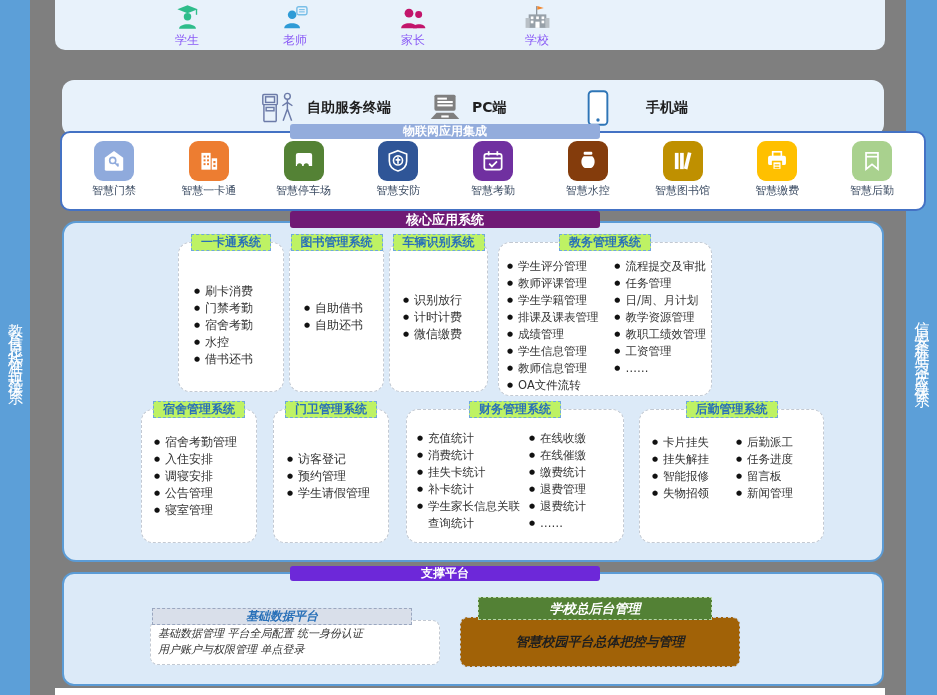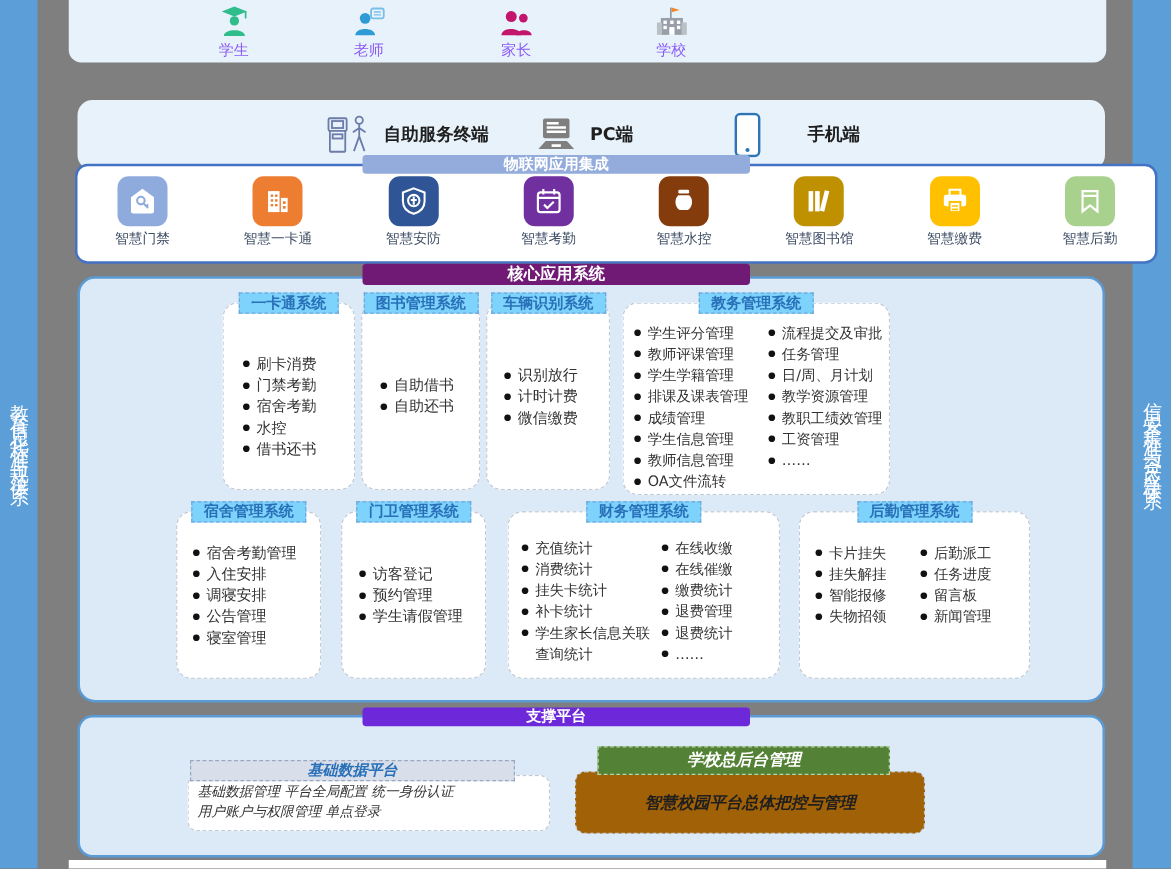--- a/index.html
+++ b/index.html
@@ -33,21 +33,21 @@
           padding:8px 22px 0 22px;box-sizing:content-box;}
   .tilecell{width:60px;display:flex;flex-direction:column;align-items:center;}
   .tile{width:40px;height:40px;border-radius:9px;display:flex;align-items:center;justify-content:center;}
   .tilecell .lbl{font-size:11px;color:#3C4C63;margin-top:2px;white-space:nowrap;}
   
   .bigbox{position:absolute;background:#DCEAF8;border:2px solid #5B9BD5;}
   .bigbox.core{left:62px;top:221px;width:818px;height:337px;border-radius:14px;}
   .bigbox.support{left:62px;top:572px;width:818px;height:110px;border-radius:12px;font-style:italic;}
   
   .sysbox{position:absolute;background:#fff;border:1px dashed #C3C9D2;border-radius:12px;}
-  .systitle{position:absolute;top:-9px;left:50%;transform:translateX(-50%);background:#7dd3fc;
+  .systitle{position:absolute;top:-9px;left:50%;transform:translateX(-50%);background:#bef264;
             border:1px dashed #6FA8DC;color:#2970B8;font-weight:bold;font-size:12px;
             line-height:15px;padding:0 9px;white-space:nowrap;z-index:2;}
   .list{display:flex;flex-direction:column;}
   .list.center{height:100%;justify-content:center;box-sizing:border-box;}
   .li{display:flex;align-items:flex-start;line-height:17px;font-size:12px;color:#333;}
   .dot{font-size:7px;line-height:17px;margin-right:5px;color:#111;flex:0 0 auto;}
   .cols{display:flex;box-sizing:border-box;}
   .cols .li{font-size:11.5px;line-height:16.5px;}
   
   .basebar{position:absolute;background:#D9DFEA;border:1px dashed #9AA7C0;color:#2970B8;
@@ -175,20 +175,28 @@
           <rect x="10.2" y="10.5" width="1.8" height="1.8" fill="#ED7D31"></rect>
           <rect x="7" y="14" width="1.8" height="1.8" fill="#ED7D31"></rect>
           <rect x="10.2" y="14" width="1.8" height="1.8" fill="#ED7D31"></rect>
           <rect x="16" y="12" width="2" height="2" fill="#ED7D31"></rect>
           <rect x="16" y="15.5" width="2" height="2" fill="#ED7D31"></rect>
         </svg>
       </div>
       <span class="lbl">智慧一卡通</span>
     </div>
     <div class="tilecell">
+      <div class="tile" style="background: rgb(84, 130, 53);">
+        <svg width="26" height="26" viewBox="0 0 24 24">
+          <path d="M4.5,6.5 a2,2 0 0 1 2,-2 h11 a2,2 0 0 1 2,2 v10 h-3 a2.4,2.4 0 0 0 -4.8,0 h-1.4 a2.4,2.4 0 0 0 -4.8,0 h-1 z" fill="#fff"></path>
+        </svg>
+      </div>
+      <span class="lbl">智慧停车场</span>
+    </div>
+    <div class="tilecell">
       <div class="tile" style="background: rgb(47, 85, 151);">
         <svg width="26" height="26" viewBox="0 0 24 24" fill="none" stroke="#fff" stroke-width="1.5">
           <path d="M12,2.5 L20,5.5 V12 c0,5 -3.6,8 -8,9.3 C7.6,20 4,17 4,12 V5.5 Z"></path>
           <circle cx="12" cy="11.5" r="4.2"></circle>
           <path d="M12,8.5 v6 M9.8,11 h4.4"></path>
         </svg>
       </div>
       <span class="lbl">智慧安防</span>
     </div>
     <div class="tilecell">

